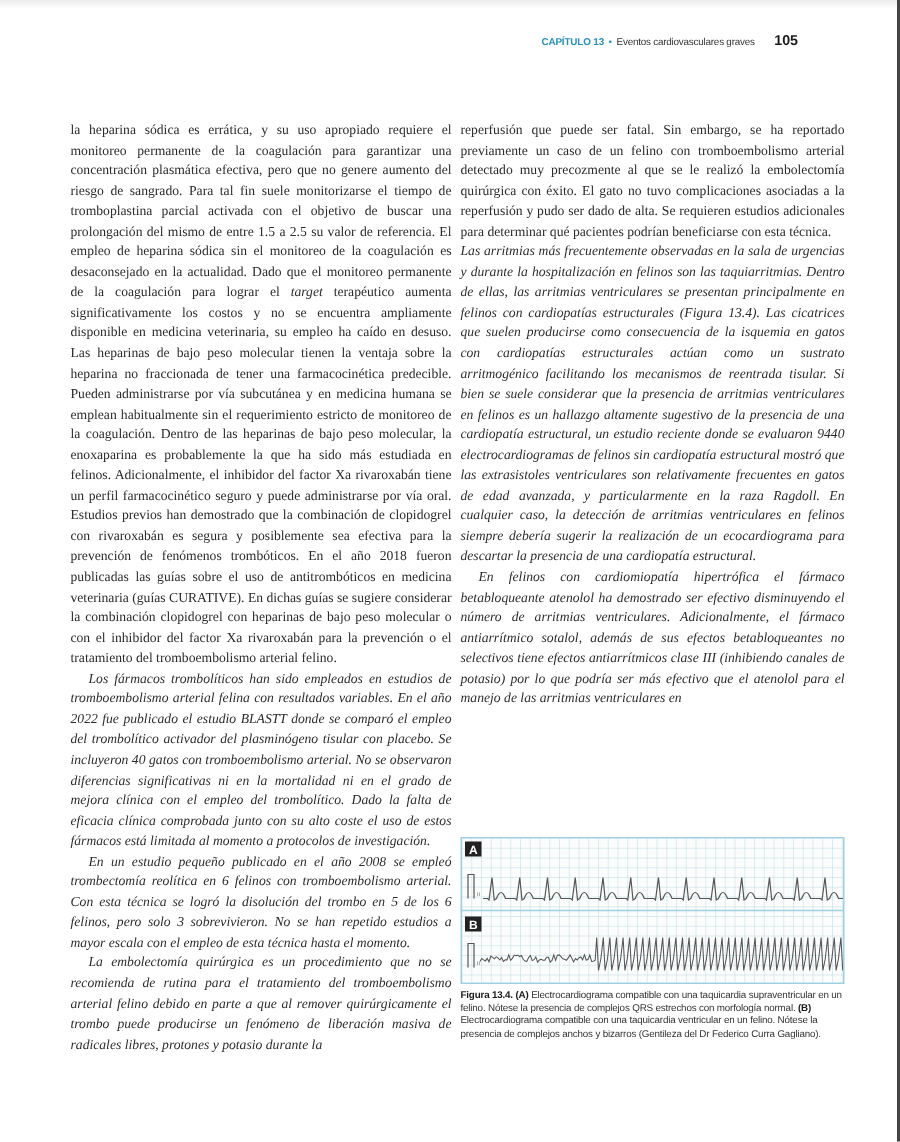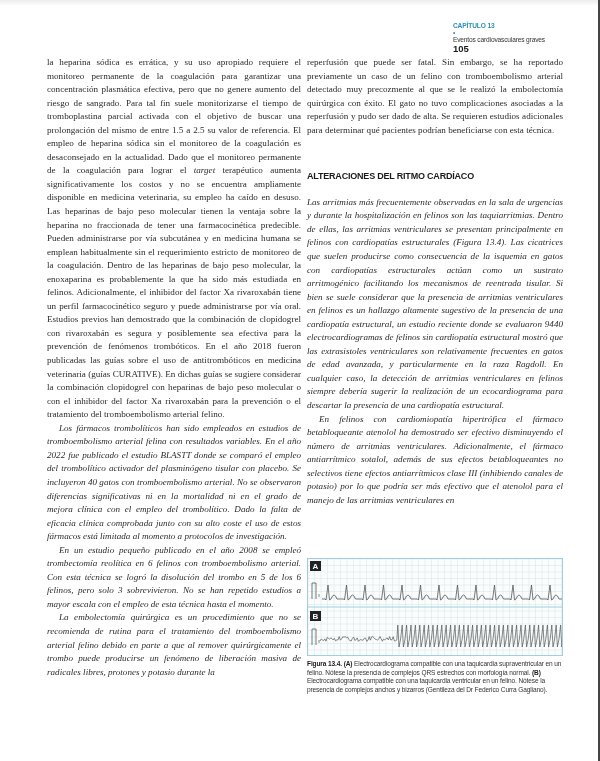--- a/index.html
+++ b/index.html
@@ -14,30 +14,30 @@
       background: linear-gradient(#ececec, #ffffff);
     }
     .right-edge {
       position: absolute; right: 0; top: 0; width: 2px; height: 761px;
       background: #444;
     }
     .running-head {
       position: absolute; top: 22px; right: 68px;
       font-family: "Liberation Sans", "DejaVu Sans", sans-serif;
       font-size: 6.6px; color: #333; white-space: nowrap;
-      display: flex; align-items: baseline; flex-direction: column;
+      display: flex; align-items: baseline;
     }
     .running-head .chapter { color: #2a8fb3; font-weight: bold; letter-spacing: -0.1px; }
     .running-head .sep { margin: 0 3px; color: #2a8fb3; }
     .running-head .title { letter-spacing: -0.15px; }
     .running-head .page-num {
       margin-left: 13px; font-size: 9.5px; font-weight: bold; color: #1a1a1a;
     }
     .column {
-      position: absolute; top: 56px; width: 254px;
+      position: absolute; top: 80px; width: 254px;
       font-size: 9.1px; line-height: 13.55px;
       text-align: justify; hyphens: manual;
     }
     .col-left { left: 47px; }
     .col-right { left: 307px; width: 256px; }
     .column p { margin: 0; }
     .column p.indent { text-indent: 12px; font-style: italic; }
     .section-heading {
       font-family: "Liberation Sans", "DejaVu Sans", sans-serif;
       font-weight: bold; font-size: 9px; letter-spacing: -0.2px;
@@ -74,21 +74,20 @@
 
 <section class="column col-left">
   <p id="lp0">la heparina sódica es errática, y su uso apropiado requiere el monitoreo permanente de la coagulación para garantizar una concentración plasmática efectiva, pero que no genere aumento del riesgo de sangrado. Para tal fin suele monitorizarse el tiempo de tromboplastina parcial activada con el objetivo de buscar una prolongación del mismo de entre 1.5 a 2.5 su valor de referencia. El empleo de heparina sódica sin el monitoreo de la coagulación es desaconsejado en la actualidad. Dado que el monitoreo permanente de la coagulación para lograr el <em>target</em> terapéutico aumenta significativamente los costos y no se encuentra ampliamente disponible en medicina veterinaria, su empleo ha caído en desuso. Las heparinas de bajo peso molecular tienen la ventaja sobre la heparina no fraccionada de tener una farmacocinética predecible. Pueden administrarse por vía subcutánea y en medicina humana se emplean habitualmente sin el requerimiento estricto de monitoreo de la coagulación. Dentro de las heparinas de bajo peso molecular, la enoxaparina es probablemente la que ha sido más estudiada en felinos. Adicionalmente, el inhibidor del factor Xa rivaroxabán tiene un perfil farmacocinético seguro y puede administrarse por vía oral. Estudios previos han demostrado que la combinación de clopidogrel con rivaroxabán es segura y posiblemente sea efectiva para la prevención de fenómenos trombóticos. En el año 2018 fueron publicadas las guías sobre el uso de antitrombóticos en medicina veterinaria (guías CURATIVE). En dichas guías se sugiere considerar la combinación clopidogrel con heparinas de bajo peso molecular o con el inhibidor del factor Xa rivaroxabán para la prevención o el tratamiento del tromboembolismo arterial felino.</p>
   <p class="indent">Los fármacos trombolíticos han sido empleados en estudios de tromboembolismo arterial felina con resultados variables. En el año 2022 fue publicado el estudio BLASTT donde se comparó el empleo del trombolítico activador del plasminógeno tisular con placebo. Se incluyeron 40 gatos con tromboembolismo arterial. No se observaron diferencias significativas ni en la mortalidad ni en el grado de mejora clínica con el empleo del trombolítico. Dado la falta de eficacia clínica comprobada junto con su alto coste el uso de estos fármacos está limitada al momento a protocolos de investigación.</p>
   <p class="indent">En un estudio pequeño publicado en el año 2008 se empleó trombectomía reolítica en 6 felinos con tromboembolismo arterial. Con esta técnica se logró la disolución del trombo en 5 de los 6 felinos, pero solo 3 sobrevivieron. No se han repetido estudios a mayor escala con el empleo de esta técnica hasta el momento.</p>
   <p class="indent">La embolectomía quirúrgica es un procedimiento que no se recomienda de rutina para el tratamiento del tromboembolismo arterial felino debido en parte a que al remover quirúrgicamente el trombo puede producirse un fenómeno de liberación masiva de radicales libres, protones y potasio durante la</p>
 </section>
 
 <section class="column col-right">
   <p>reperfusión que puede ser fatal. Sin embargo, se ha reportado previamente un caso de un felino con tromboembolismo arterial detectado muy precozmente al que se le realizó la embolectomía quirúrgica con éxito. El gato no tuvo complicaciones asociadas a la reperfusión y pudo ser dado de alta. Se requieren estudios adicionales para determinar qué pacientes podrían beneficiarse con esta técnica.</p>
-  <h2 class="section-heading">ALTERACIONES DEL RITMO CARDÍACO</h2>
   <p class="indent" style="text-indent:0">Las arritmias más frecuentemente observadas en la sala de urgencias y durante la hospitalización en felinos son las taquiarritmias. Dentro de ellas, las arritmias ventriculares se presentan principalmente en felinos con cardiopatías estructurales (Figura 13.4). Las cicatrices que suelen producirse como consecuencia de la isquemia en gatos con cardiopatías estructurales actúan como un sustrato arritmogénico facilitando los mecanismos de reentrada tisular. Si bien se suele considerar que la presencia de arritmias ventriculares en felinos es un hallazgo altamente sugestivo de la presencia de una cardiopatía estructural, un estudio reciente donde se evaluaron 9440 electrocardiogramas de felinos sin cardiopatía estructural mostró que las extrasistoles ventriculares son relativamente frecuentes en gatos de edad avanzada, y particularmente en la raza Ragdoll. En cualquier caso, la detección de arritmias ventriculares en felinos siempre debería sugerir la realización de un ecocardiograma para descartar la presencia de una cardiopatía estructural.</p>
   <p class="indent">En felinos con cardiomiopatía hipertrófica el fármaco betabloqueante atenolol ha demostrado ser efectivo disminuyendo el número de arritmias ventriculares. Adicionalmente, el fármaco antiarrítmico sotalol, además de sus efectos betabloqueantes no selectivos tiene efectos antiarrítmicos clase III (inhibiendo canales de potasio) por lo que podría ser más efectivo que el atenolol para el manejo de las arritmias ventriculares en</p>
 </section>
 
 <figure class="figure" style="margin:0;">
   <div class="ecg-frame">
     <svg id="ecg-svg" width="254" height="96" viewBox="0 0 254 96">
       <g id="grid">
           <line x1="0" x2="0" y1="0" y2="96" stroke="#c9dde3" stroke-width="0.4"></line>
           <line x1="6.5" x2="6.5" y1="0" y2="96" stroke="#c9dde3" stroke-width="0.4"></line>

